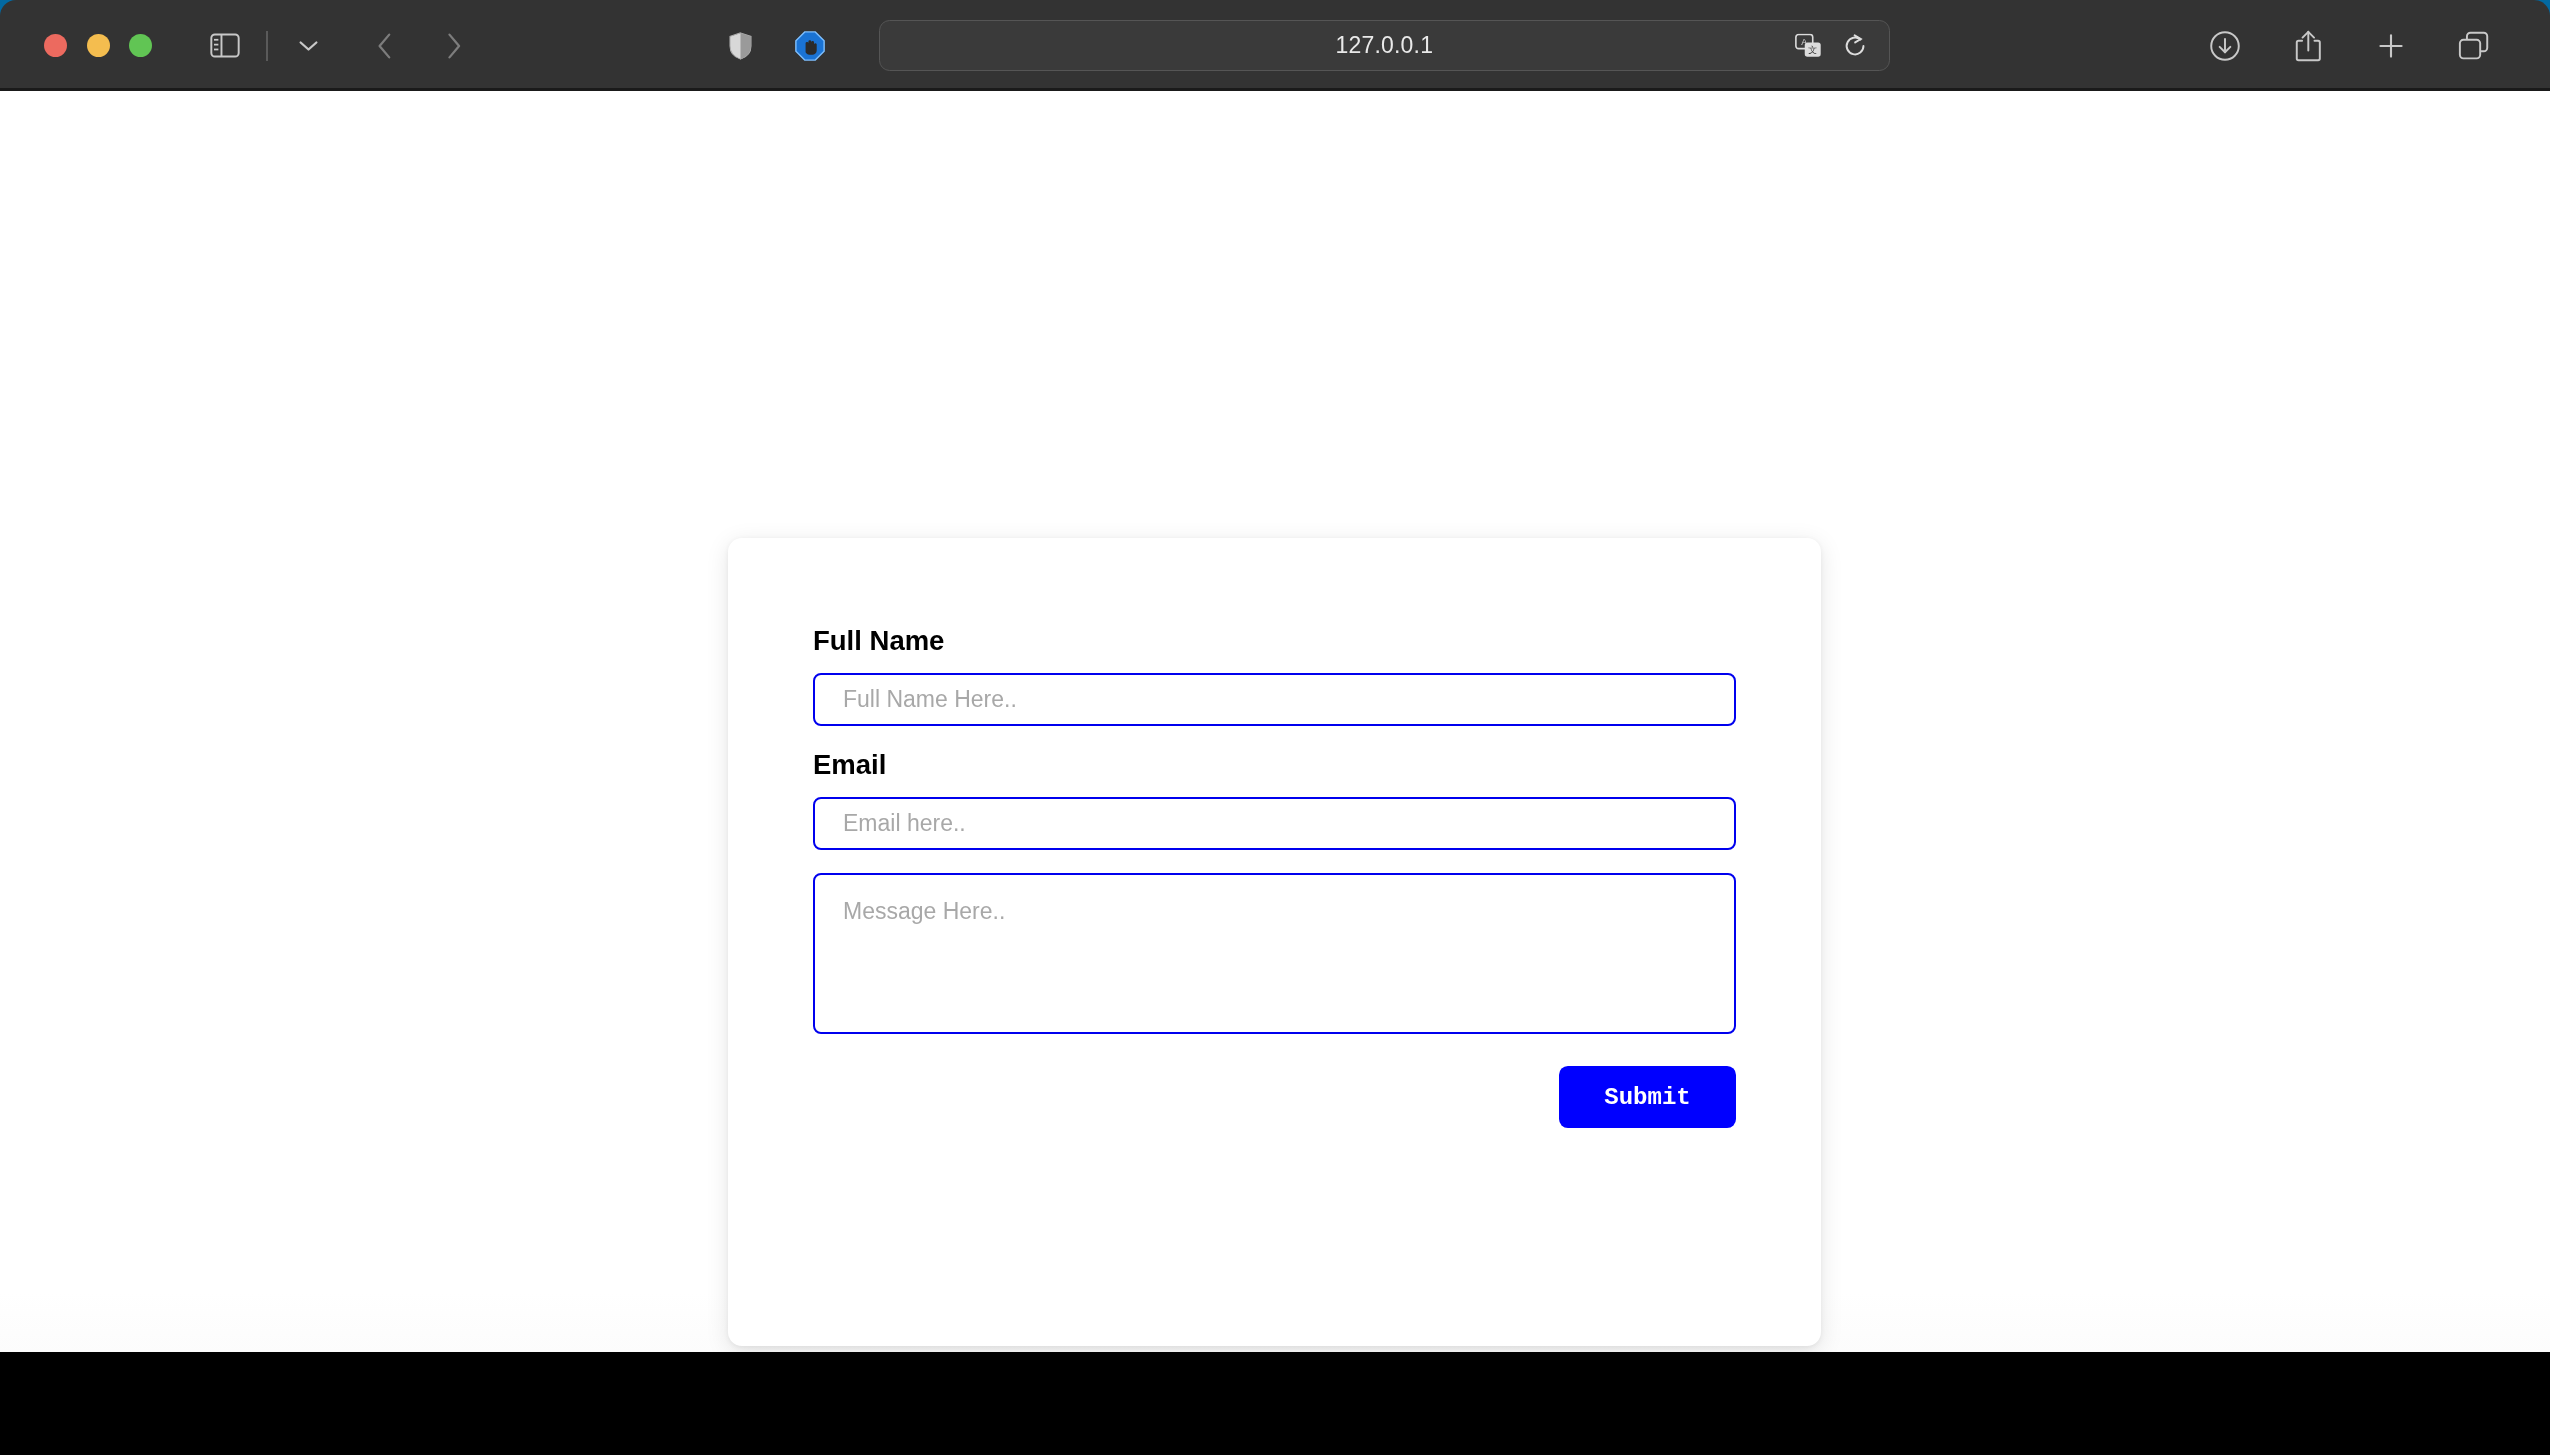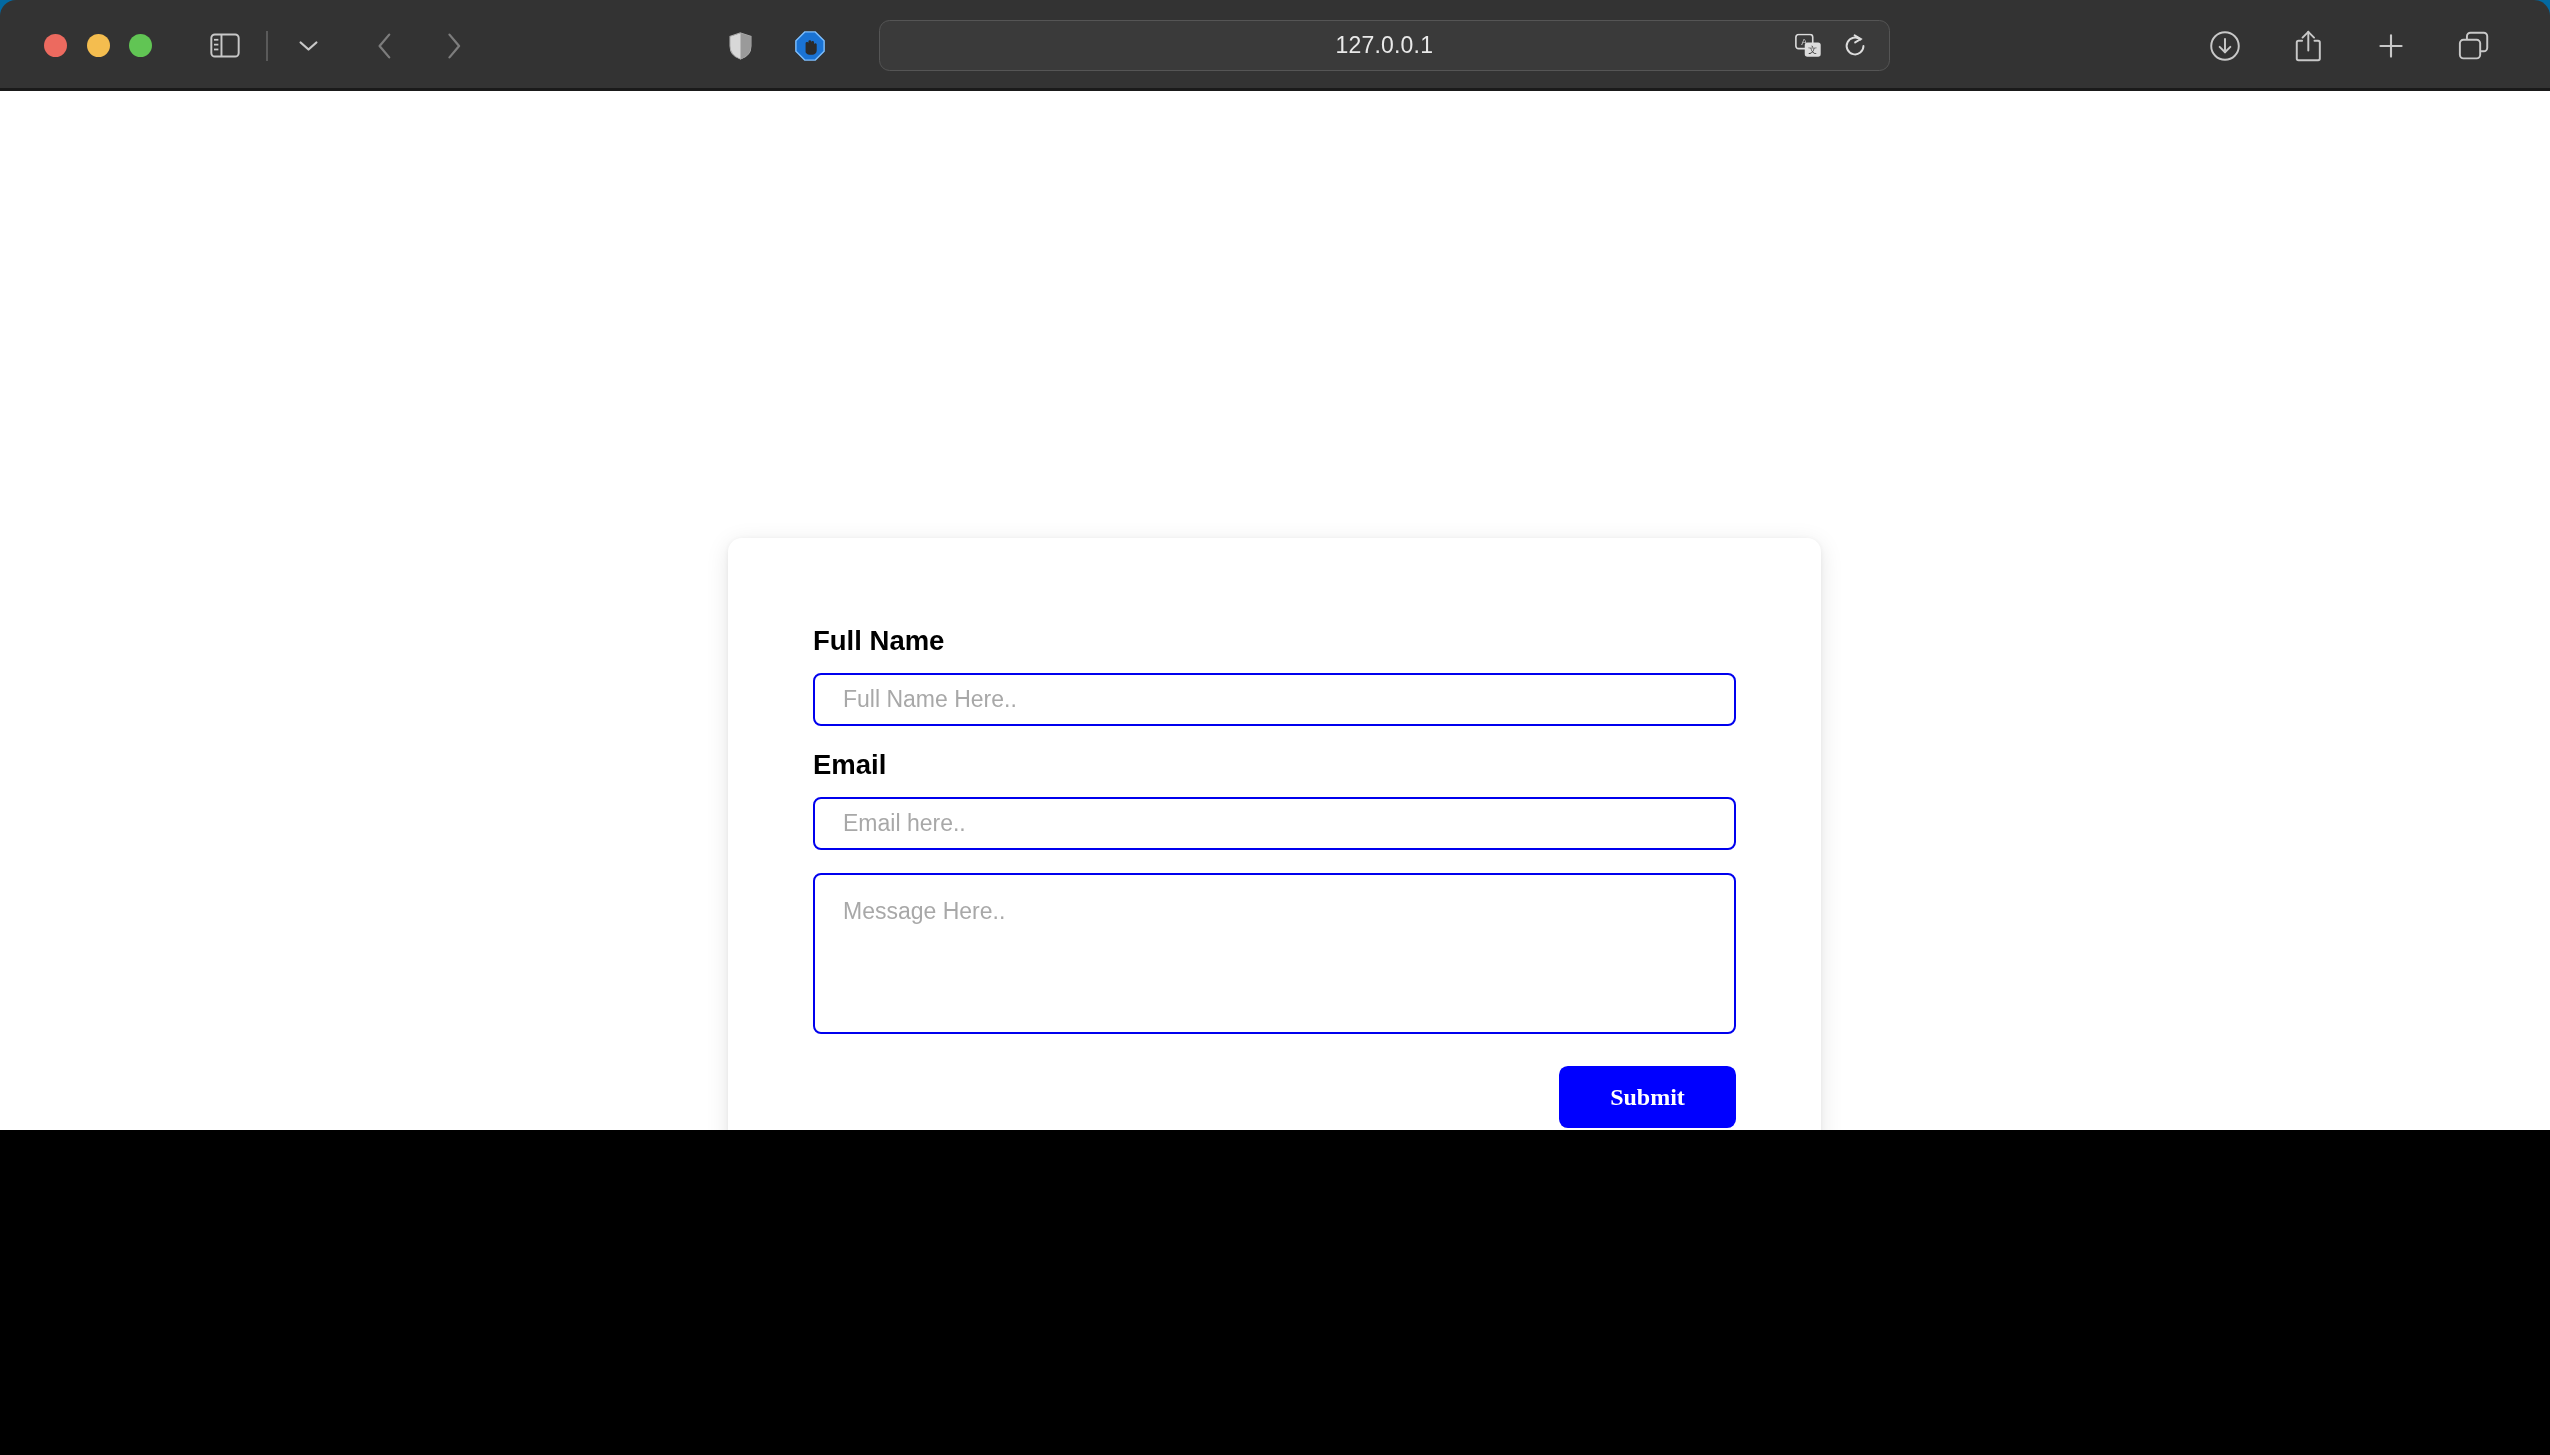--- a/index.html
+++ b/index.html
@@ -9,21 +9,21 @@
     height: 1456px;
     overflow: hidden;
     background: #000000;
     font-family: "Liberation Sans", sans-serif;
   }
 
   
   .window {
     position: relative;
     width: 2550px;
-    height: 1130px;
+    height: 1352px;
     background: #0369a1;
     overflow: hidden;
   }
 
   .toolbar {
     position: relative;
     height: 91px;
     background: #333333;
     border-top-left-radius: 16px;
     border-top-right-radius: 16px;
@@ -199,21 +199,21 @@
 
   .actions {
     display: flex;
     justify-content: flex-end;
     margin-top: 32px;
   }
 
   .submit-btn {
     background: #0000ff;
     color: #ffffff;
-    font-family: Liberation Serif, serif;
+    font-family: Liberation Mono, monospace;
     font-size: 24px;
     font-weight: bold;
     border: none;
     border-radius: 8.9px;
     width: 177px;
     height: 62px;
     cursor: pointer;
   }
 </style>
 </head>

